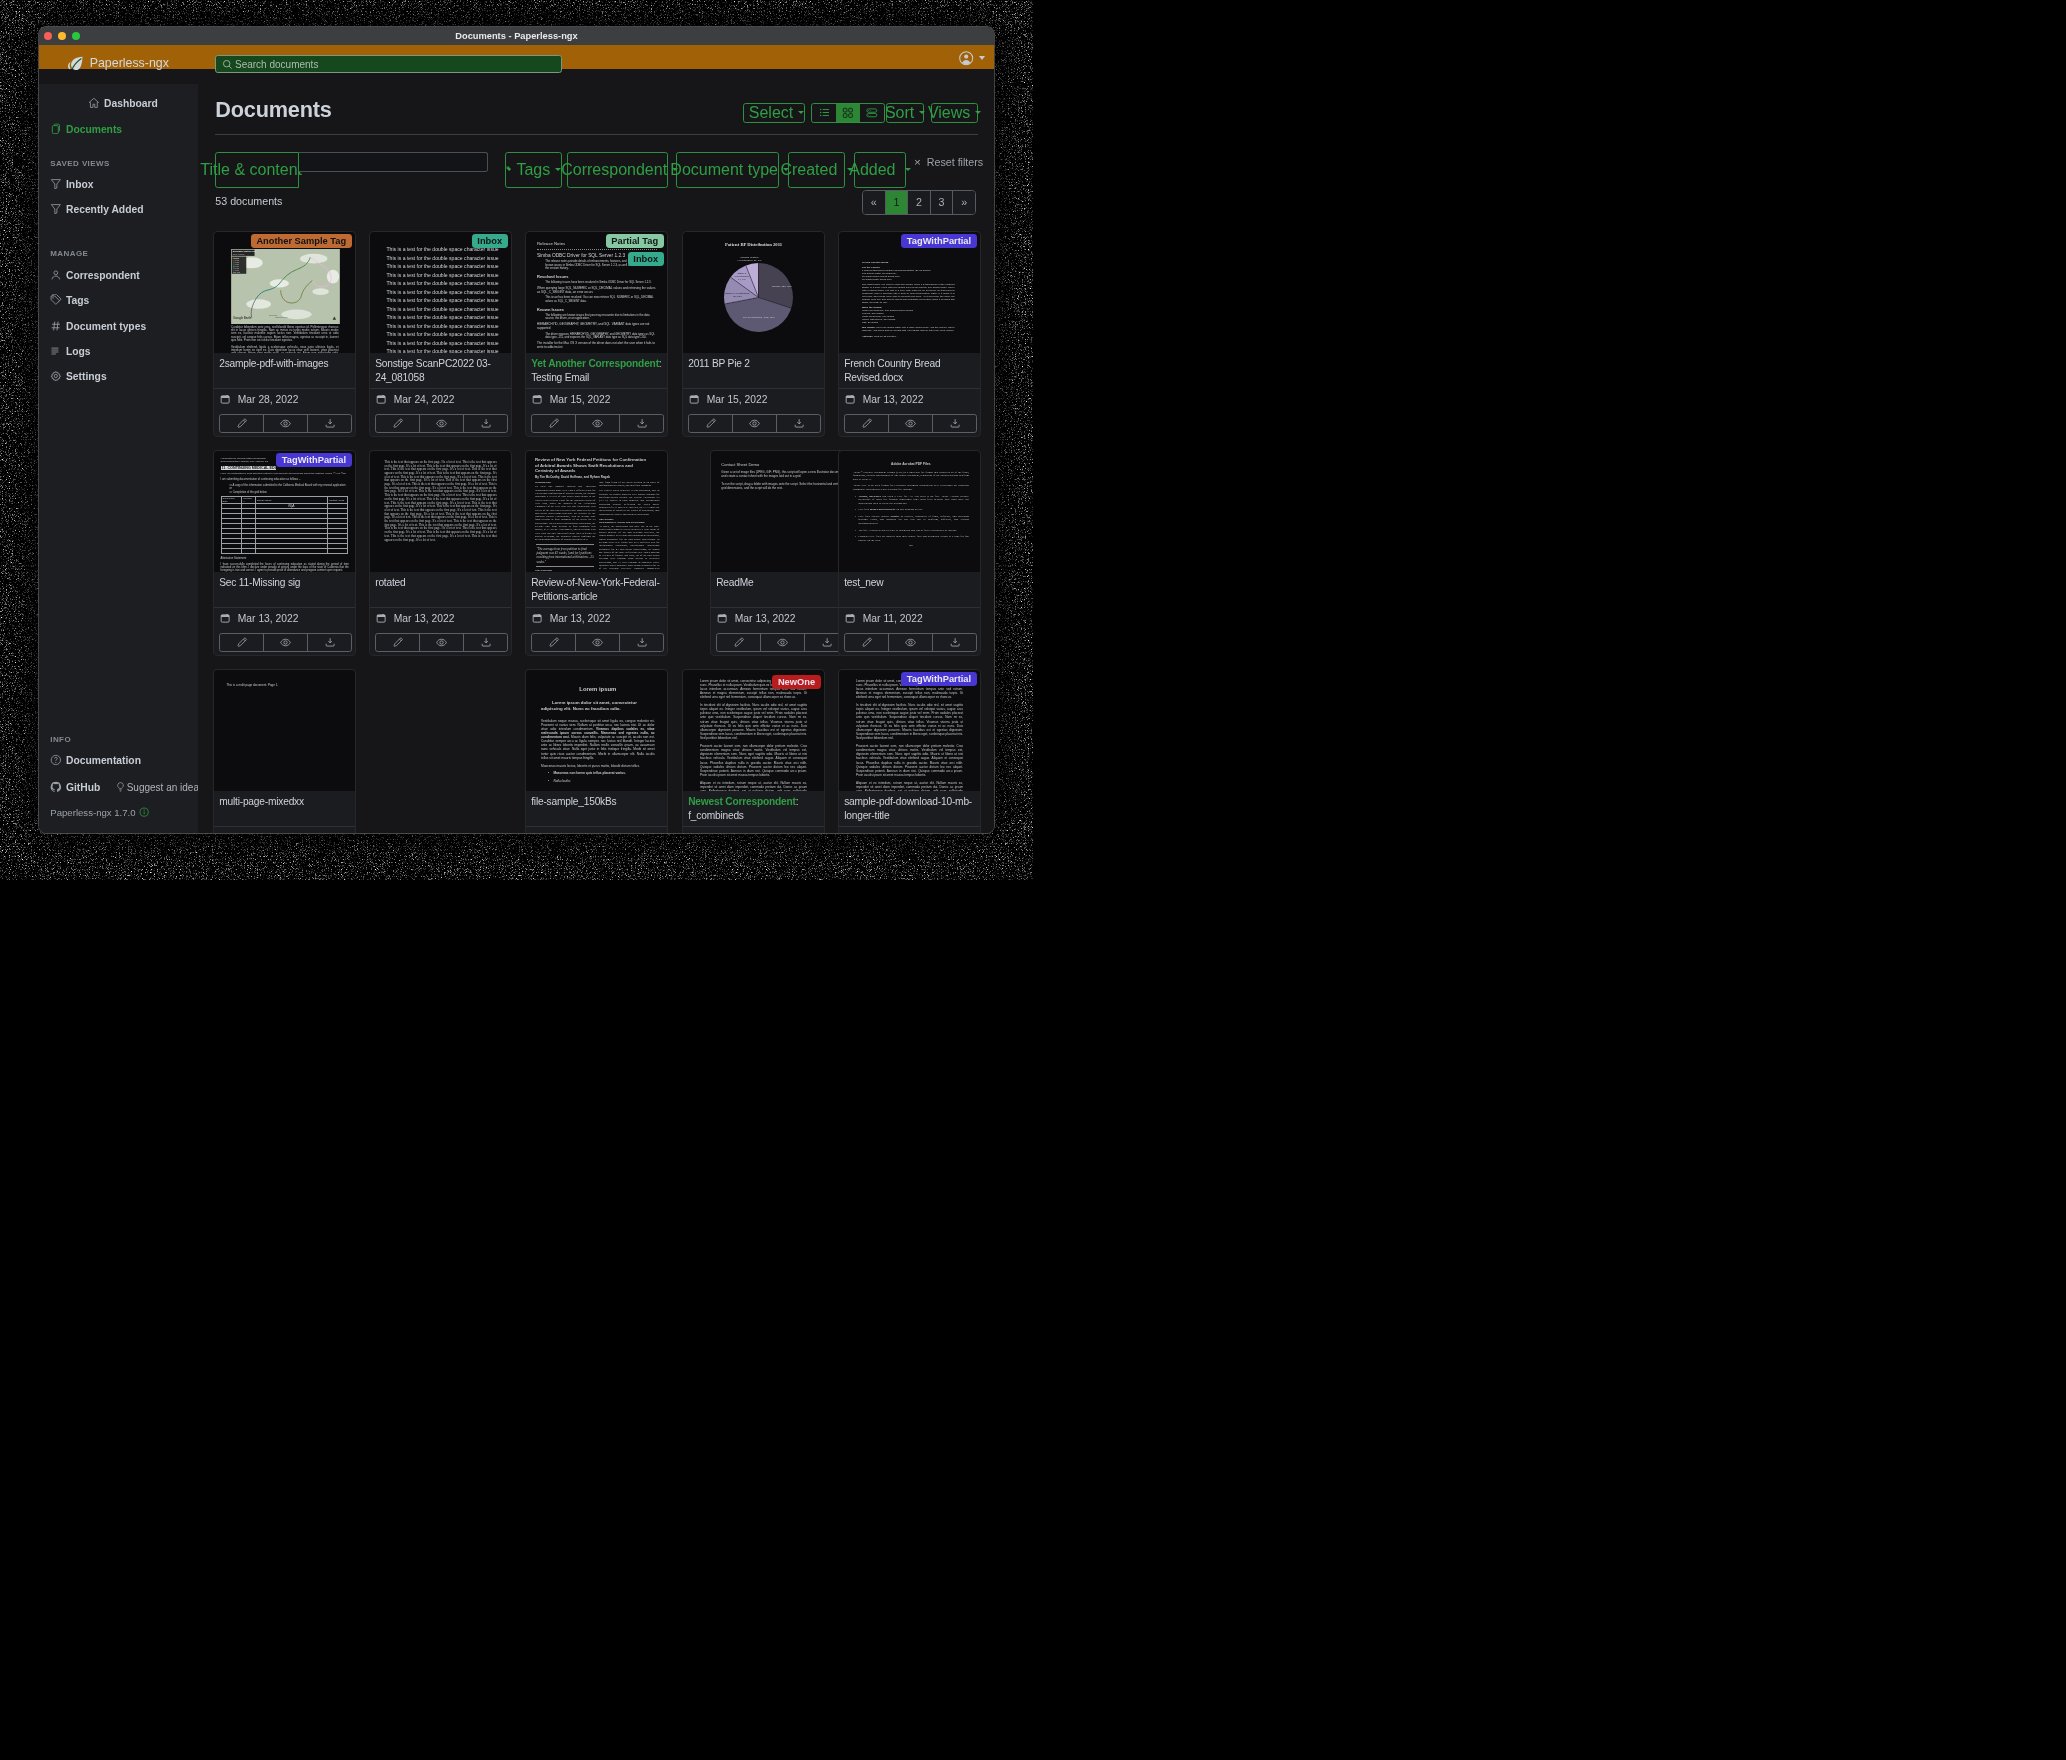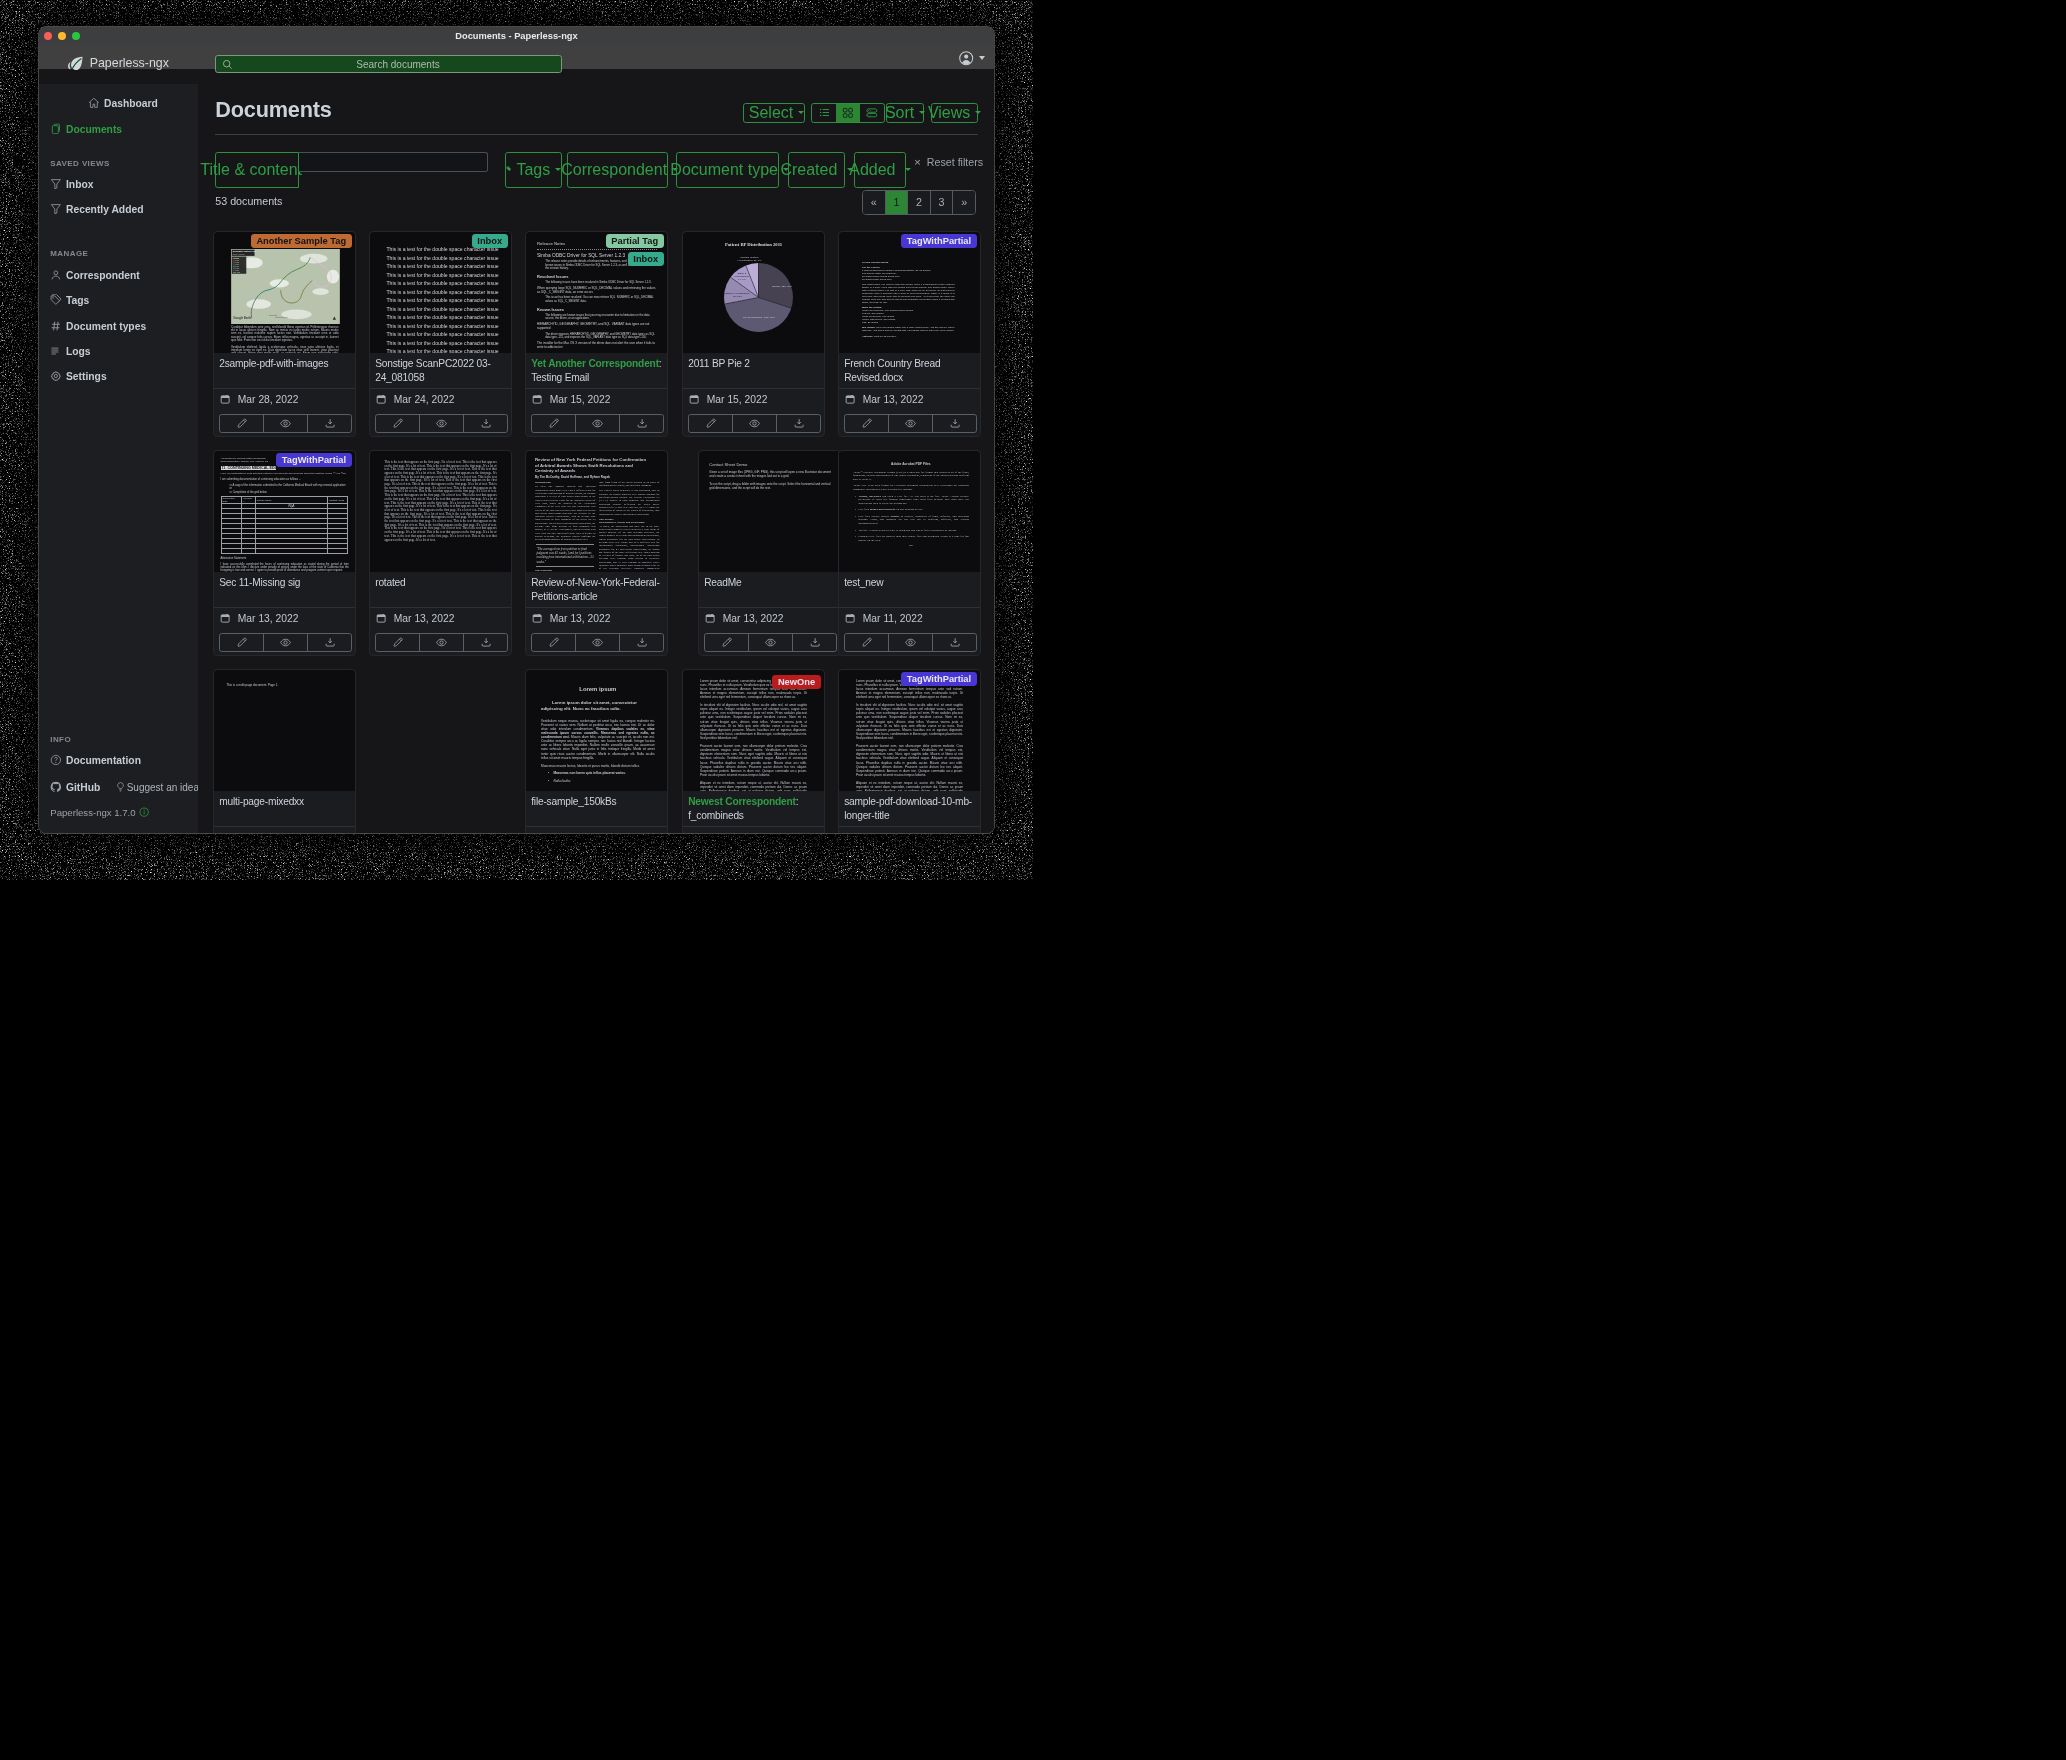--- a/index.html
+++ b/index.html
@@ -5,21 +5,21 @@
   font-family:"Liberation Sans", sans-serif; }
 .window { position:absolute; left:39px; top:26.5px; width:955px; height:806px;
   background:#161619; border-radius:6.9px; box-shadow:0 0 0 0.7px #606062; overflow:hidden; }
 .titlebar { position:absolute; left:0; top:0; width:100%; height:18.6px; background:#3d3e40;
   text-align:center; }
 .titlebar .title { font-size:9.3px; font-weight:bold; color:#e9e9eb; line-height:19px; }
 .tl { position:absolute; top:5.5px; width:8px; height:8px; border-radius:50%; }
 .tl.r { left:5.2px; background:#f95f57; }
 .tl.y { left:19px; background:#fcbb2f; }
 .tl.g { left:33px; background:#29c73f; }
-.navbar { position:absolute; left:0; top:18.6px; width:100%; height:24px; background:#404040;text-align:center; }
+.navbar { position:absolute; left:0; top:18.6px; width:100%; height:24px; background:#a16207; }
 .brand { position:absolute; left:27.5px; top:9.6px; display:flex; align-items:center; color:#d4d8dc; }
 .brand .txt { font-size:12.4px; margin-left:6.2px; color:#d4d8dc; }
 .searchbox { position:absolute; left:176px; top:9.5px; width:347px; height:18px;
   background:#16481d; border:0.7px solid #7e967f; border-radius:2.7px; color:#adbbaf;
   font-size:10px; line-height:17px; padding-left:19px; }
 .searchbox svg { position:absolute; left:5.5px; top:3.4px; }
 .usermenu { position:absolute; right:9px; top:6.2px; display:flex; align-items:center; }
 .sidebar { position:absolute; left:0; top:57px; width:159px; height:749px; background:#1d1e21; }
 .snav { position:absolute; left:0; width:100%; height:20.6px; }
 .snav svg { position:absolute; left:11.3px; top:50%; transform:translateY(-50%); }
@@ -765,21 +765,21 @@
             </svg>
           </div>
           <div class="cb">
             <svg width="10.3" height="10.3" viewBox="0 0 16 16">
               <path d="M8 1.8v7.2M5.2 6.4 8 9.2l2.8-2.8" fill="none" stroke="currentColor" stroke-width="1.2"></path>
               <path d="M1.8 10.5v2.3a1.3 1.3 0 0 0 1.3 1.3h9.8a1.3 1.3 0 0 0 1.3-1.3v-2.3" fill="none" stroke="currentColor" stroke-width="1.2"></path>
             </svg>
           </div>
         </div>
       </div>
-      <div class="card" style="left:500px; top:366px;">
+      <div class="card" style="left:512px; top:366px;">
         <div class="thumb">
           <div style="position:absolute; left:10.3px; right:9px; top:11px; color:#c6c9cd;">
             <div style="font-size:4.1px;">Contact Sheet Demo</div>
             <div style="font-size:3px; line-height:3.9px; margin-top:4.8px;">Given a set of image files (JPEG, GIF, PNG), this script will open a new Illustrator document and create a contact sheet with the images laid out in a grid.</div>
             <div style="font-size:3px; line-height:3.9px; margin-top:4.1px;">To run the script, drag a folder with images onto the script.  Select the horizontal and vertical grid dimensions, and the script will do the rest.</div>
           </div>
         </div>
         <div class="ctitle">
           <div>ReadMe</div>
         </div>

